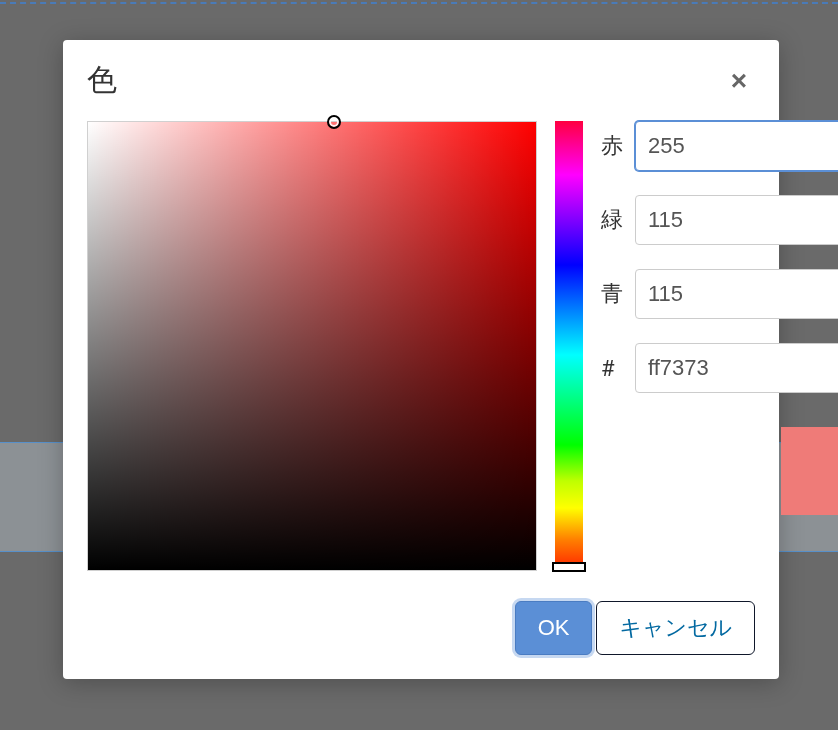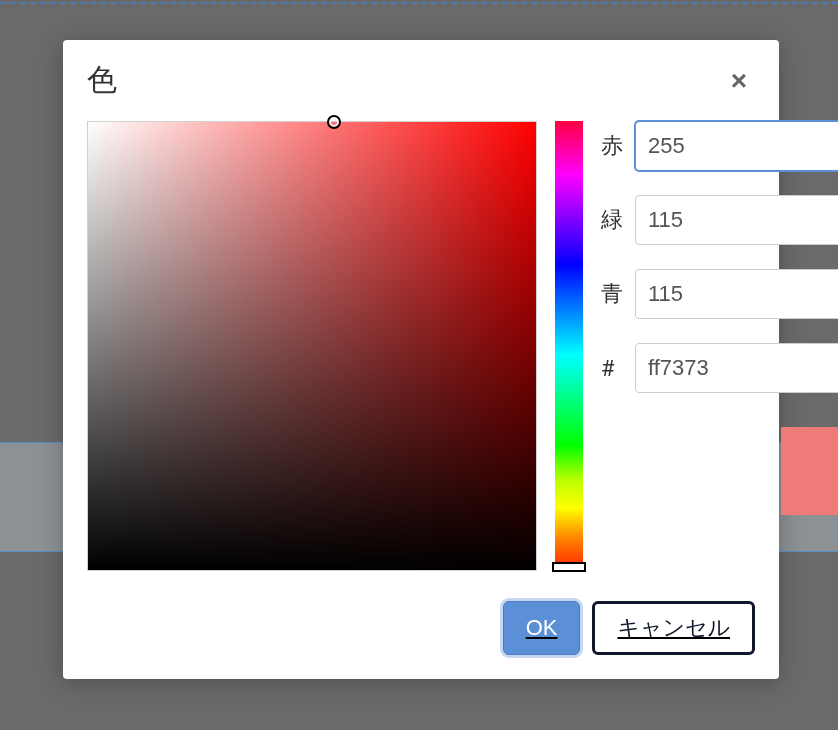--- a/index.html
+++ b/index.html
@@ -164,44 +164,43 @@
     }
     .swatch {
       width: 168px;
       height: 88px;
       margin-top: 10px;
       margin-left: auto;
     }
     .modal-footer {
       display: flex;
       justify-content: flex-end;
-      gap: 12px;
+      gap: 4px;
       margin-top: 30px;
-      text-decoration: underline;
     }
     .btn {
       height: 54px;
       padding: 0 22px;
       font-size: 22px;
       border-radius: 6px;
       cursor: pointer;
       display: inline-flex;
       align-items: center;
       justify-content: center;
     }
     .btn-primary {
       background: #5b8fd6;
       color: #fff;
       border: 1px solid #4a7cc2;
       box-shadow: 0 0 0 3px rgba(91,143,214,0.35);
     }
     .btn-secondary {
       background: #fff;
-      color: #0f172a;
-      border: 3px solid #0f172a;
+      color: #0369a1;
+      border: 1px solid #0f172a;
     }
   </style>
 </head>
 <body>
 
 <div class="backdrop">
   <div class="dashed-line"></div>
   <div class="blue-bar"></div>
 </div>
 

